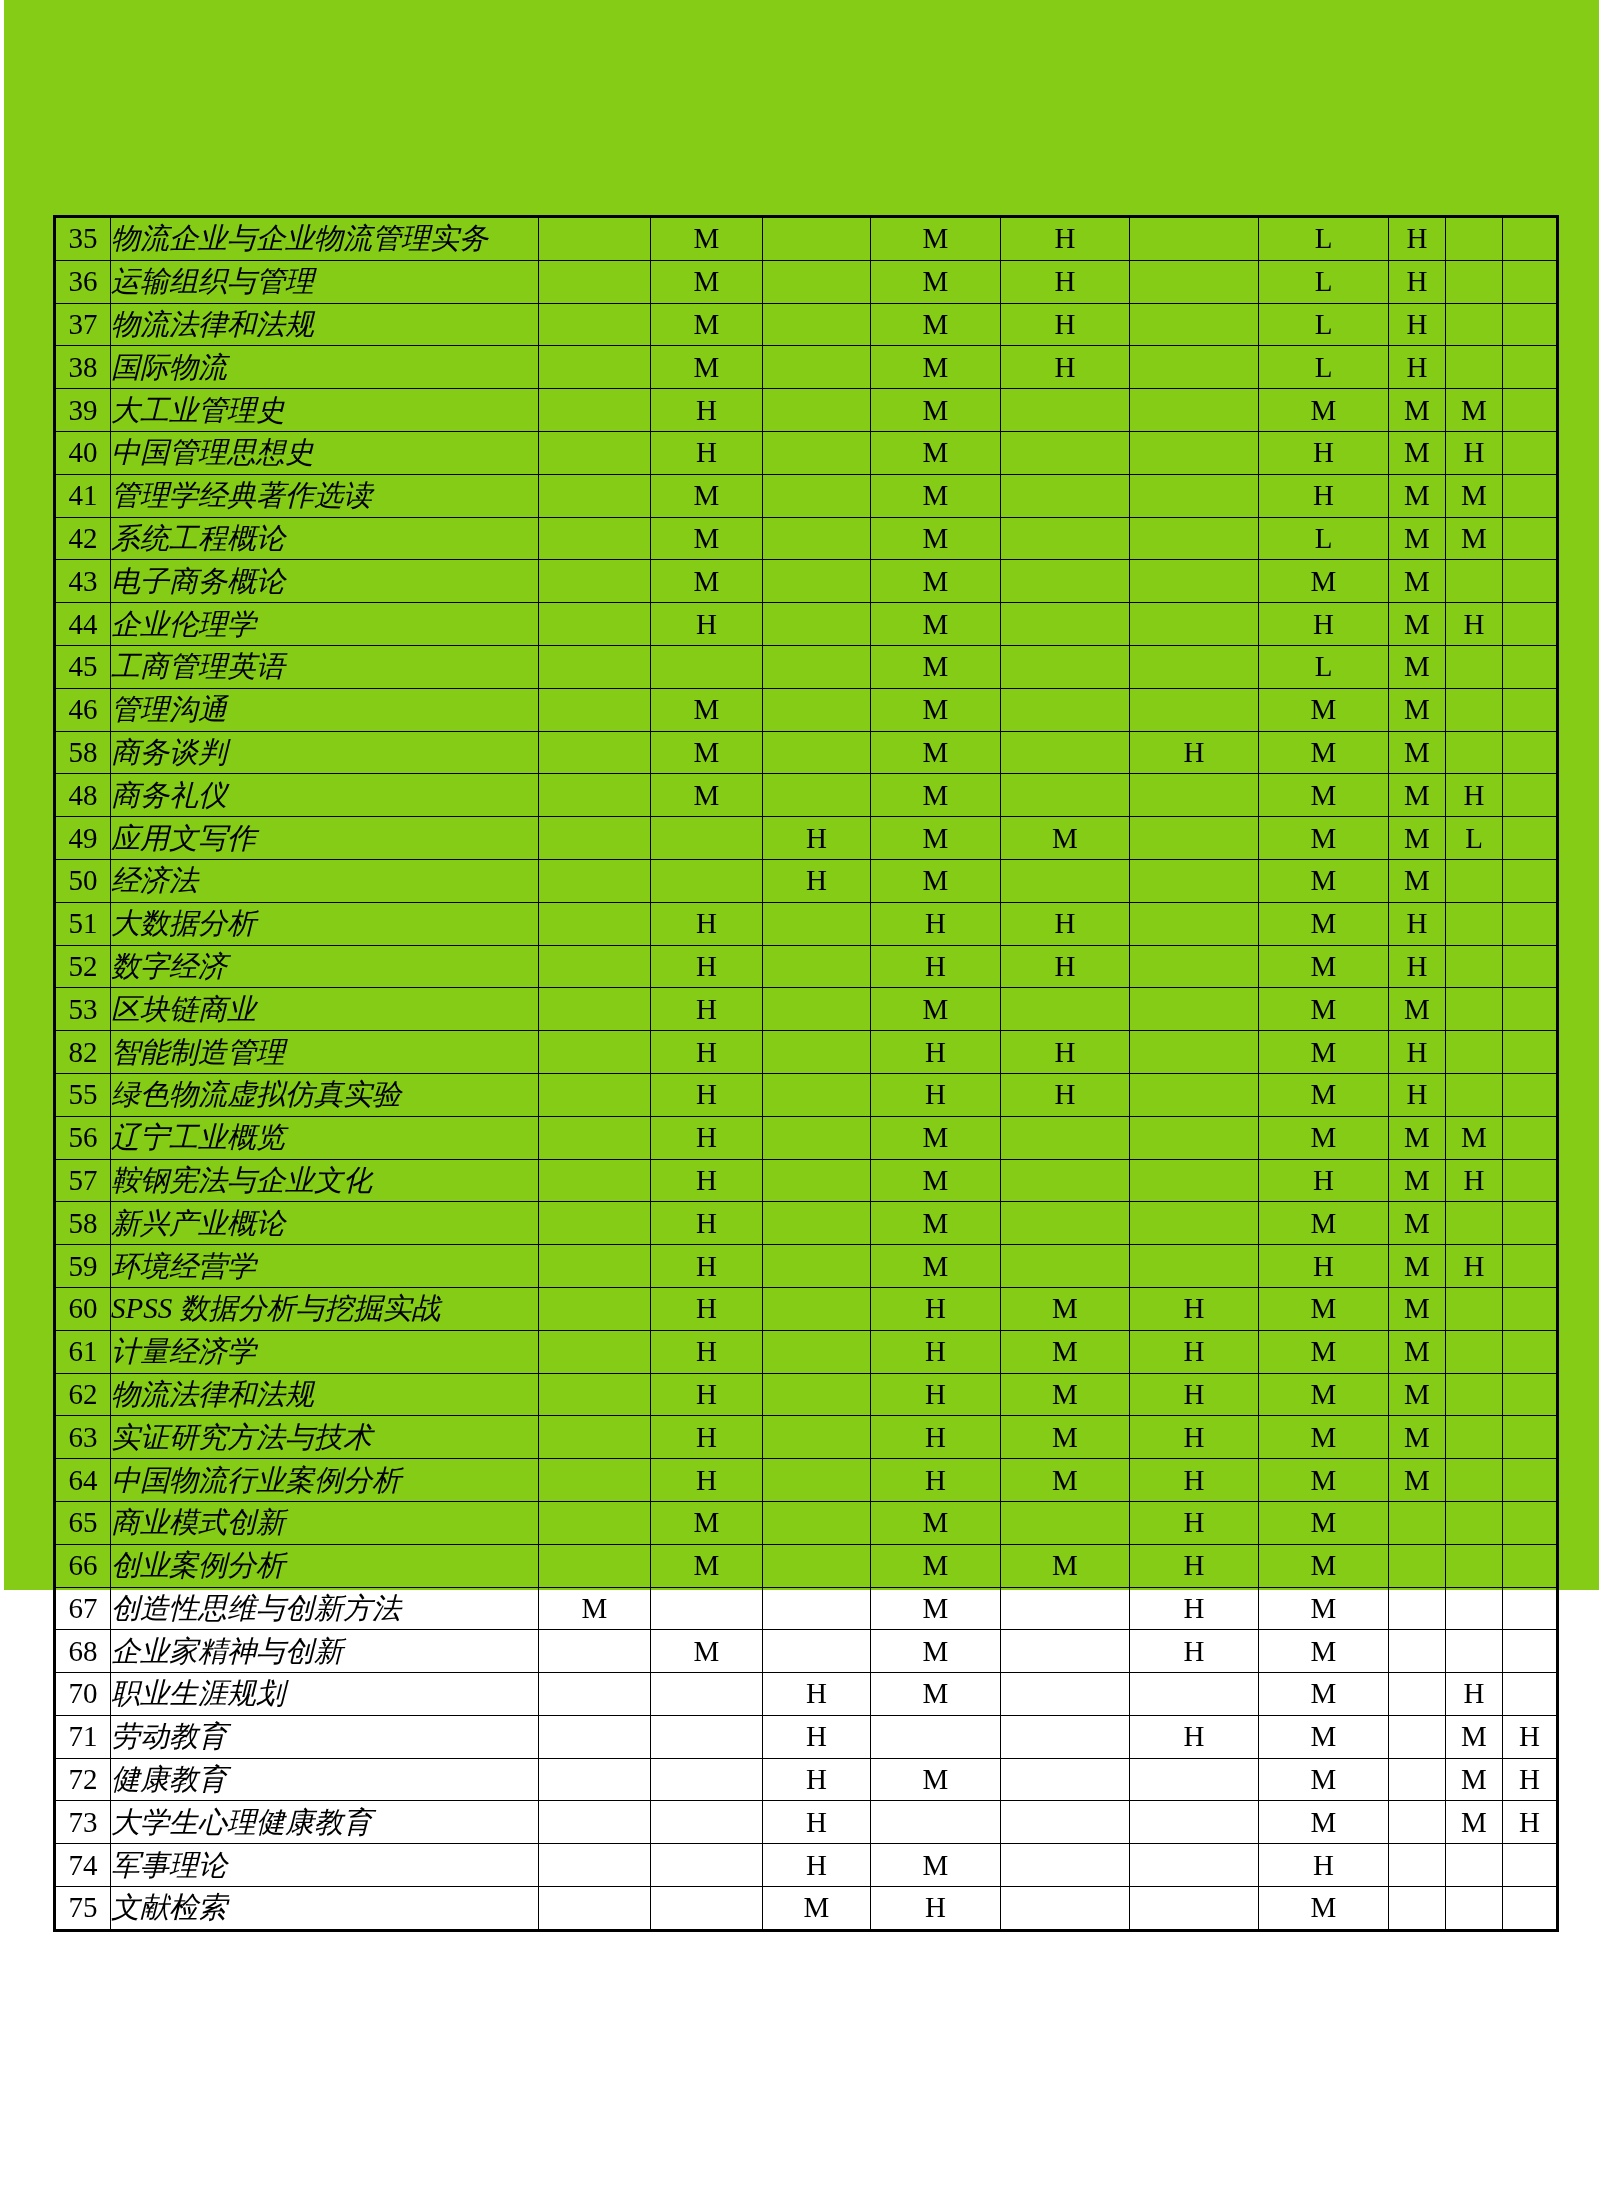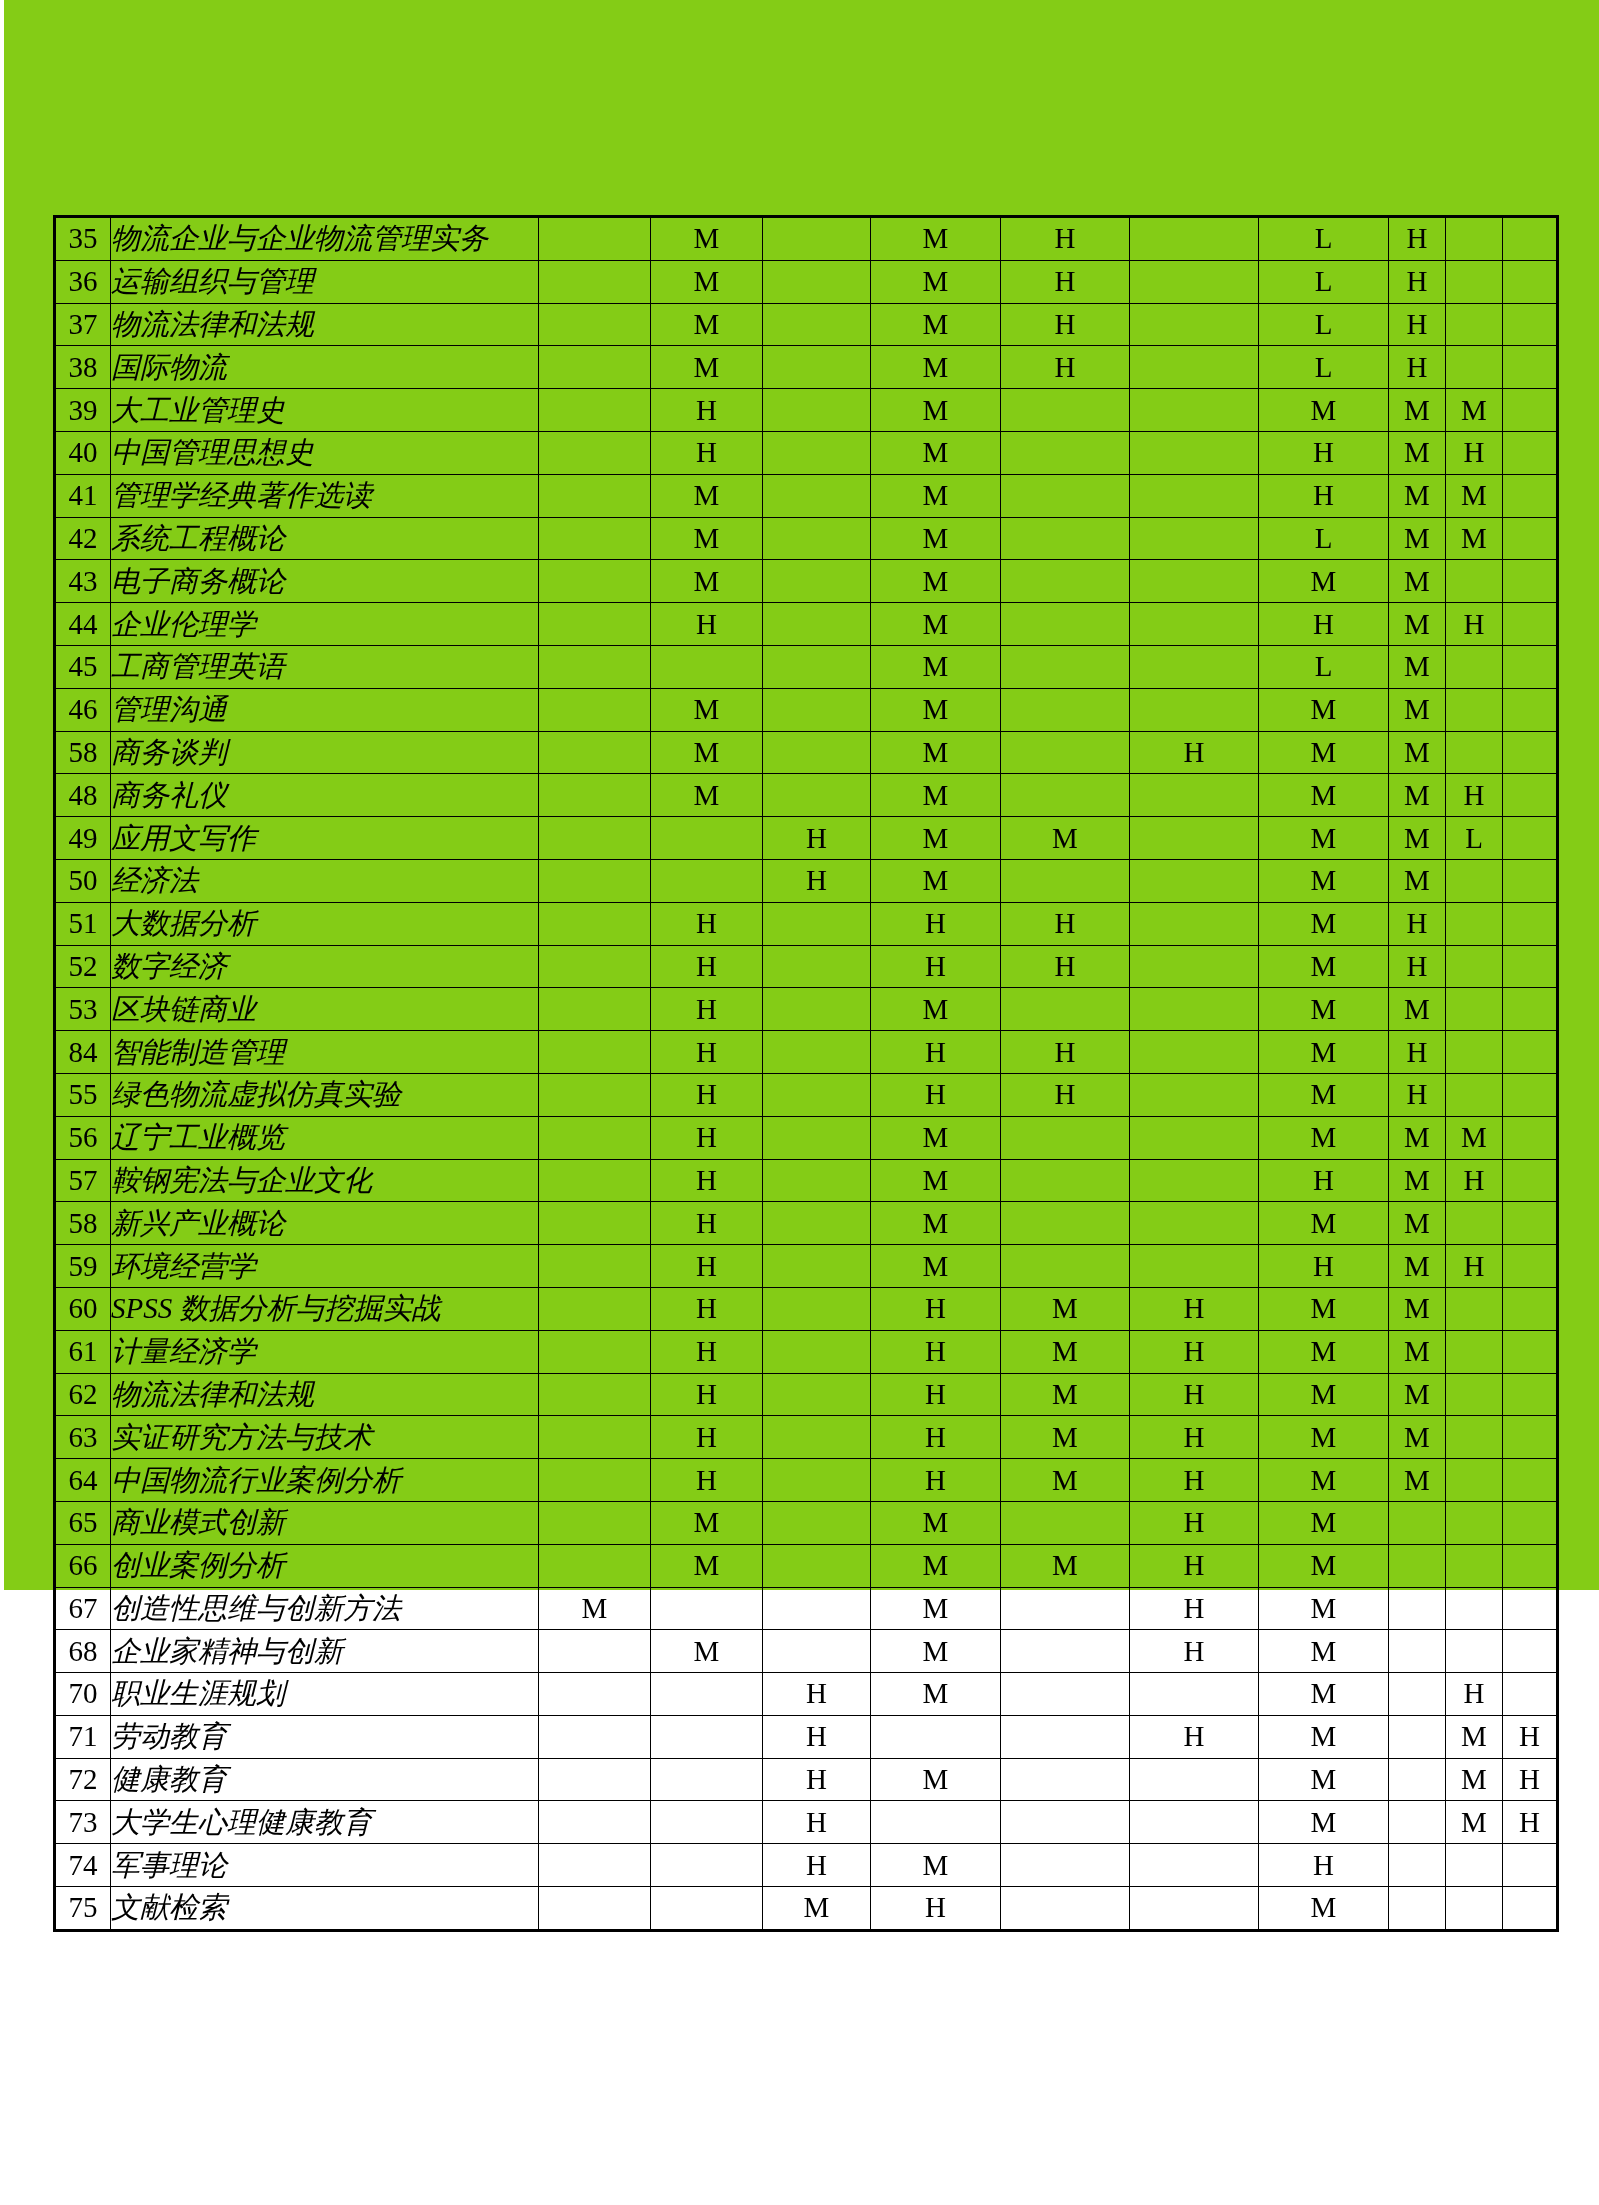--- a/index.html
+++ b/index.html
@@ -303,21 +303,21 @@
             <td class="val"></td>
             <td class="val">M</td>
             <td class="val"></td>
             <td class="val"></td>
             <td class="val">M</td>
             <td class="val">M</td>
             <td class="val"></td>
             <td class="val"></td>
           </tr>
           <tr>
-            <td class="num">84</td>
+            <td class="num">82</td>
             <td class="name">智能制造管理</td>
             <td class="val"></td>
             <td class="val">H</td>
             <td class="val"></td>
             <td class="val">H</td>
             <td class="val">H</td>
             <td class="val"></td>
             <td class="val">M</td>
             <td class="val">H</td>
             <td class="val"></td>

